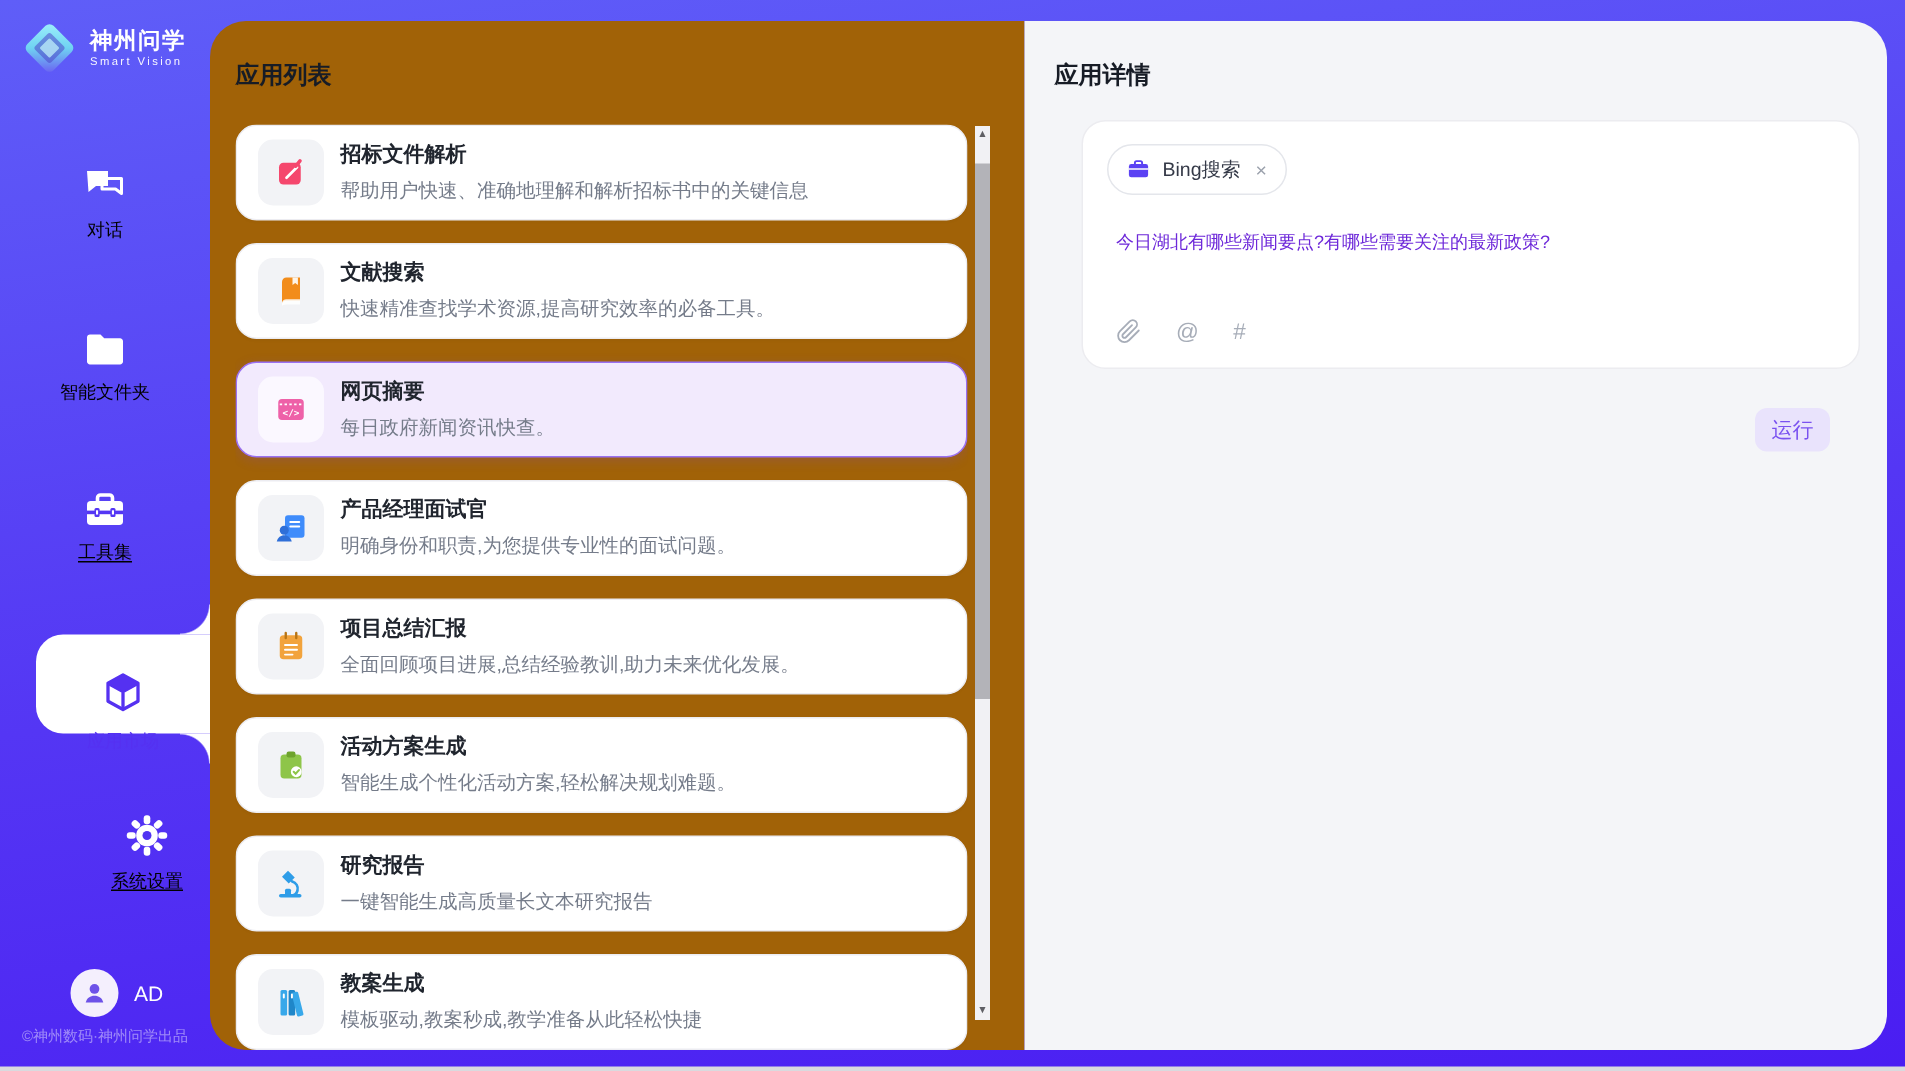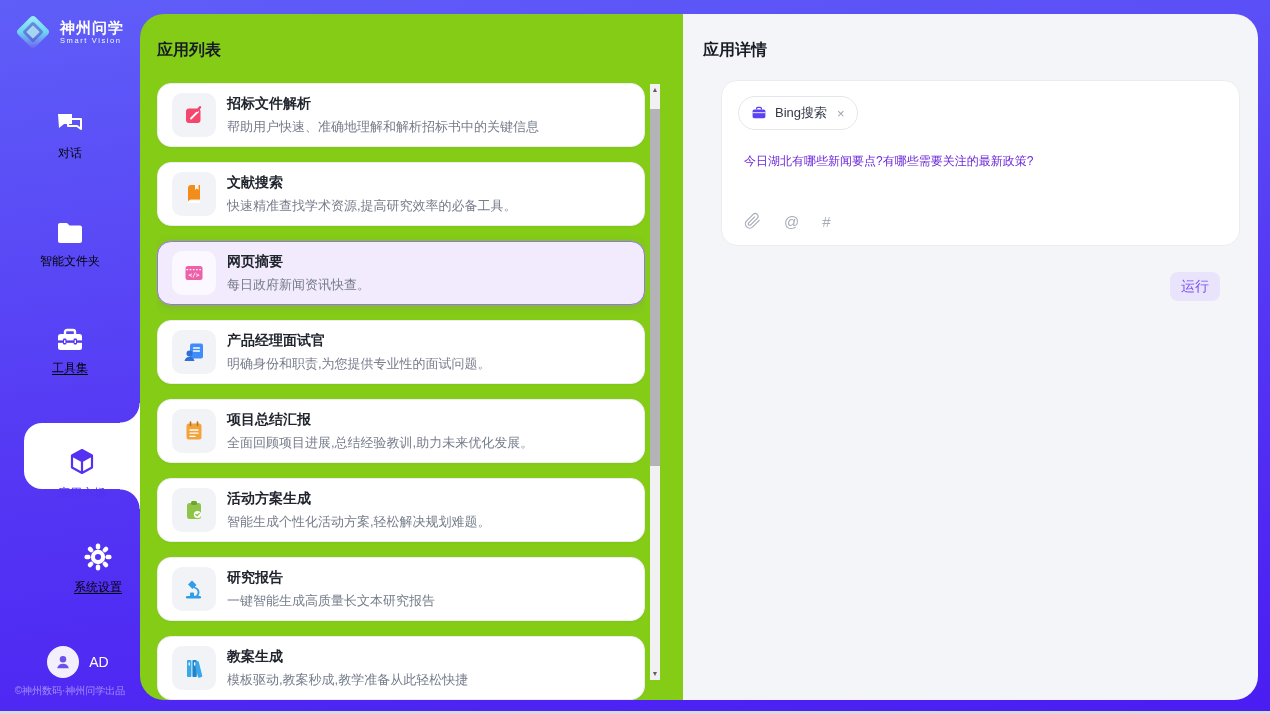--- a/index.html
+++ b/index.html
@@ -30,21 +30,21 @@
   .corner-bot { top:489px; background:radial-gradient(circle 20px at 0 100%, rgba(0,0,0,0) 19px, #fff 20px); }
 
   .user-row { position:absolute; top:646px; left:0; width:156px; display:flex; justify-content:center; align-items:center; gap:10px; }
   .avatar { width:32px; height:32px; border-radius:50%; background:#f4effd; display:flex; align-items:center; justify-content:center; }
   .user-name { font-size:14px; color:#fff; }
   .copyright { position:absolute; top:684px; width:140px; text-align:center; font-size:10px; color:rgba(255,255,255,.45); white-space:nowrap; }
 
   
   .main { position:absolute; left:140px; top:14px; width:1118px; height:686px;
           border-radius:24px; overflow:hidden; display:flex; }
-  .panel-list { width:543px; background:#84cc16; position:relative; flex:none; }
+  .panel-list { width:543px; background:#a16207; position:relative; flex:none; }
   .panel-title { position:absolute; top:26px; left:17px; font-size:16px; font-weight:bold; color:#171c26; }
 
   .cards { position:absolute; top:69px; left:17px; width:488px; bottom:0; overflow:hidden; }
   .card { height:64px; margin-bottom:15px; border:1px solid #ececf1; border-radius:14px;
           background:#fff; display:flex; align-items:center; padding:0 14px; gap:11px; cursor:pointer;
           box-shadow:0 1px 2px rgba(25,30,60,.03); }
   .card.selected { background:#f2eafd; border:1.5px solid #9a70f2; box-shadow:0 2px 8px rgba(120,70,240,.18); }
   .icon-box { width:44px; height:44px; border-radius:10px; background:#f2f3f6; flex:none;
               display:flex; align-items:center; justify-content:center; }
   .card.selected .icon-box { background:#fbf8ff; }

